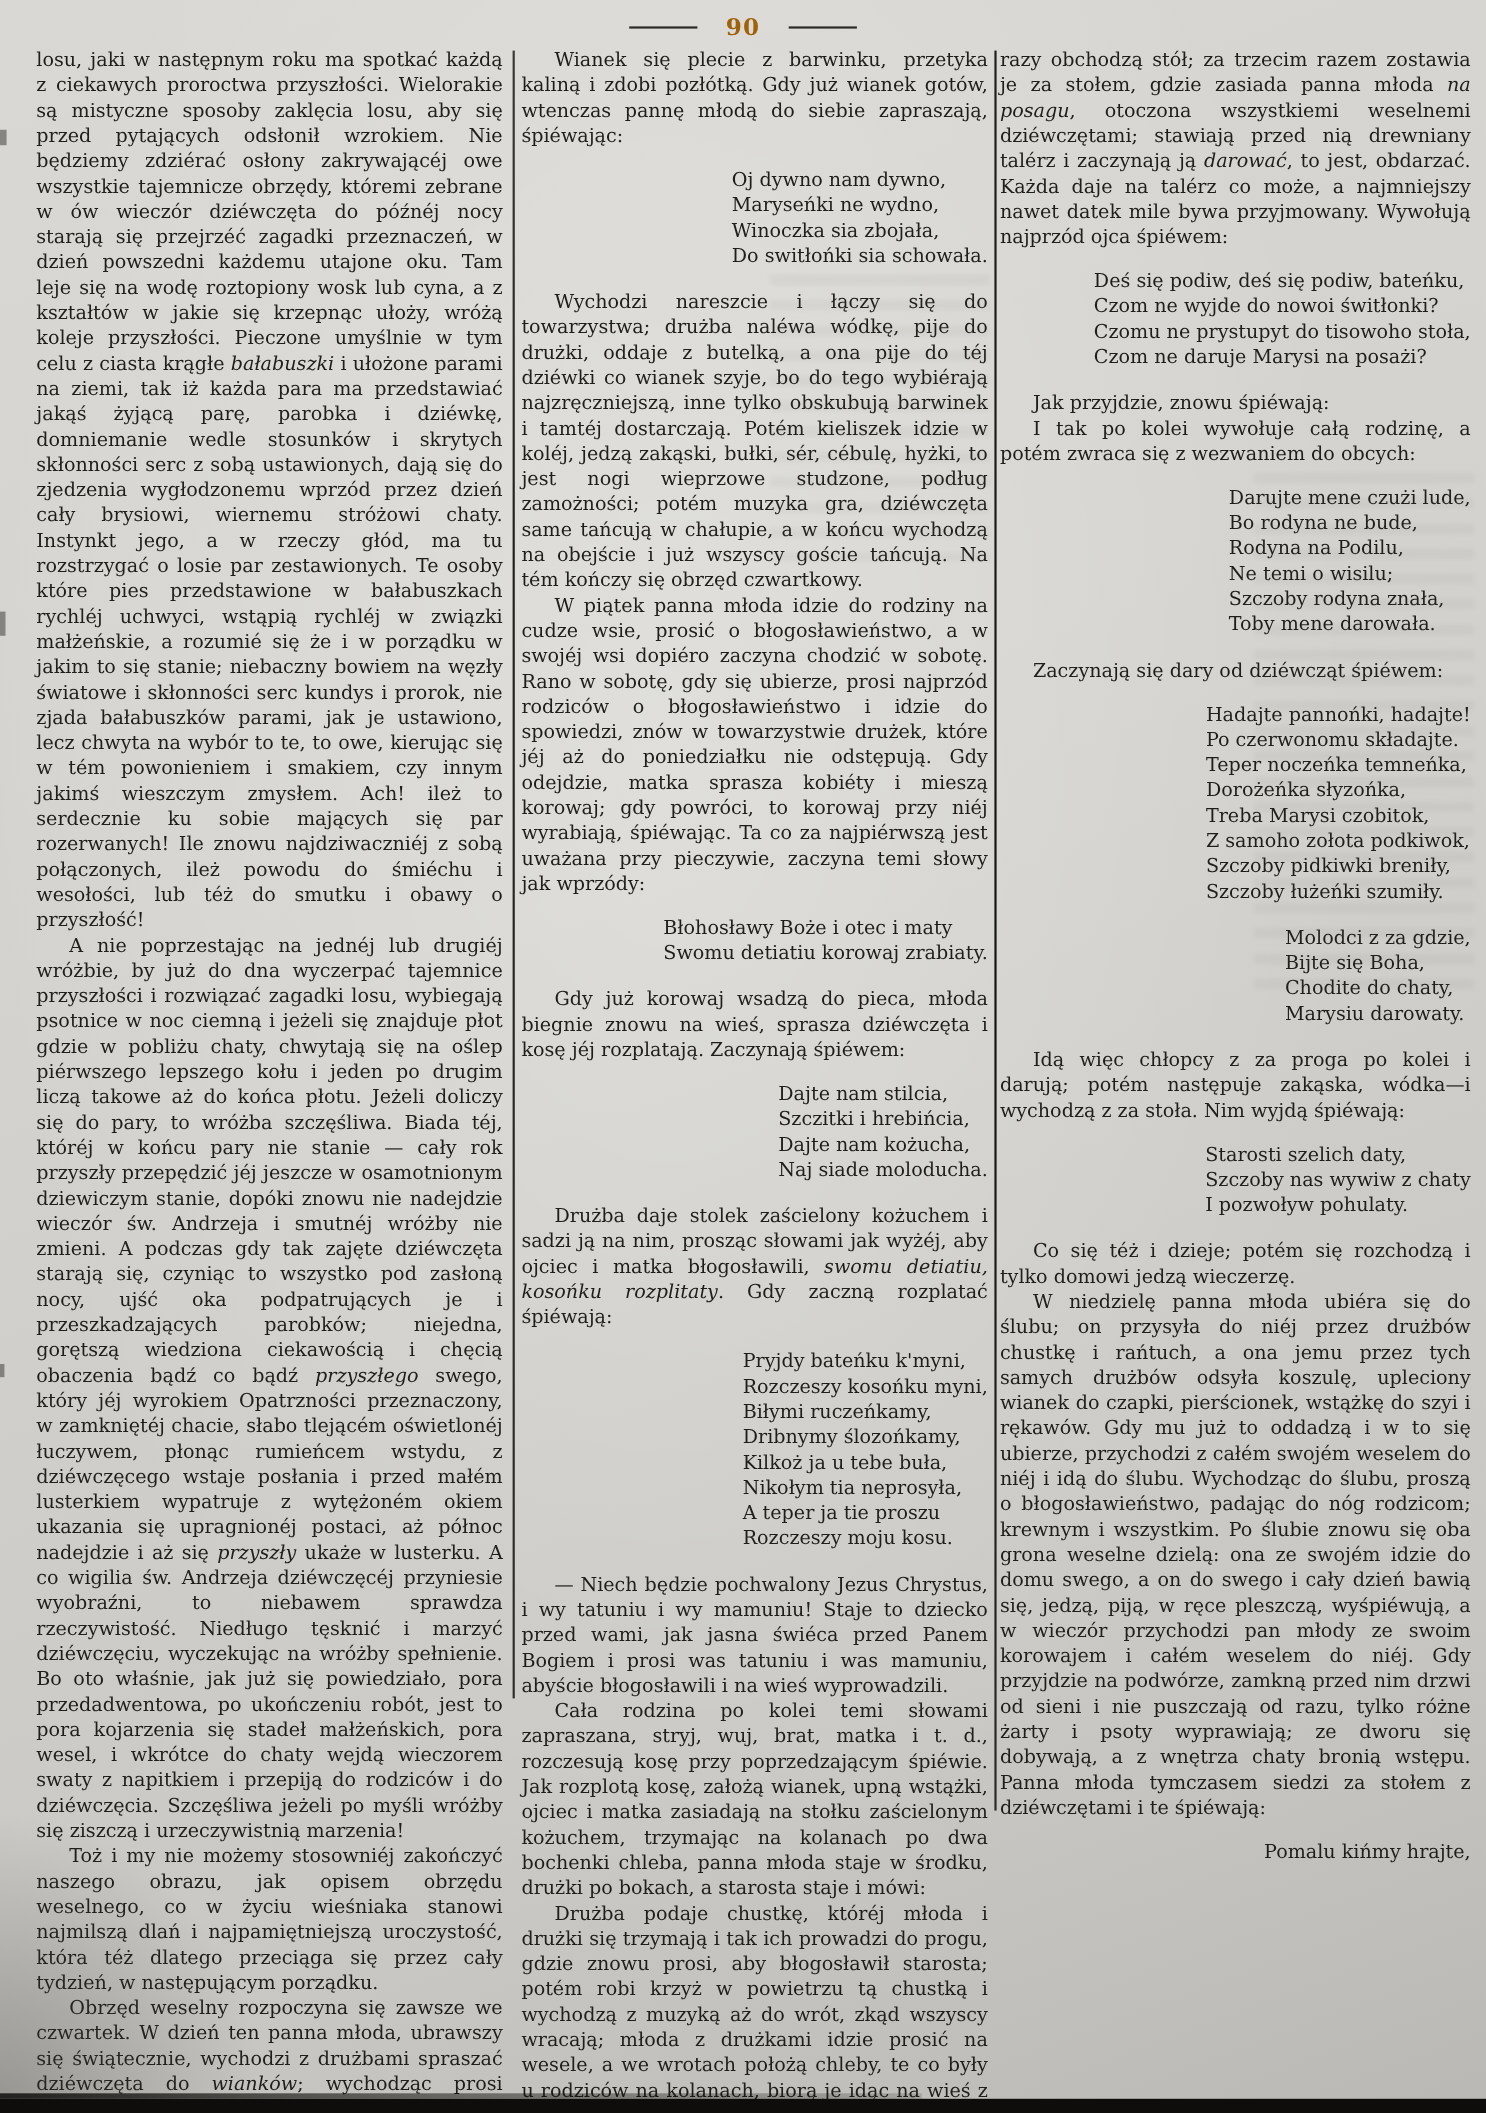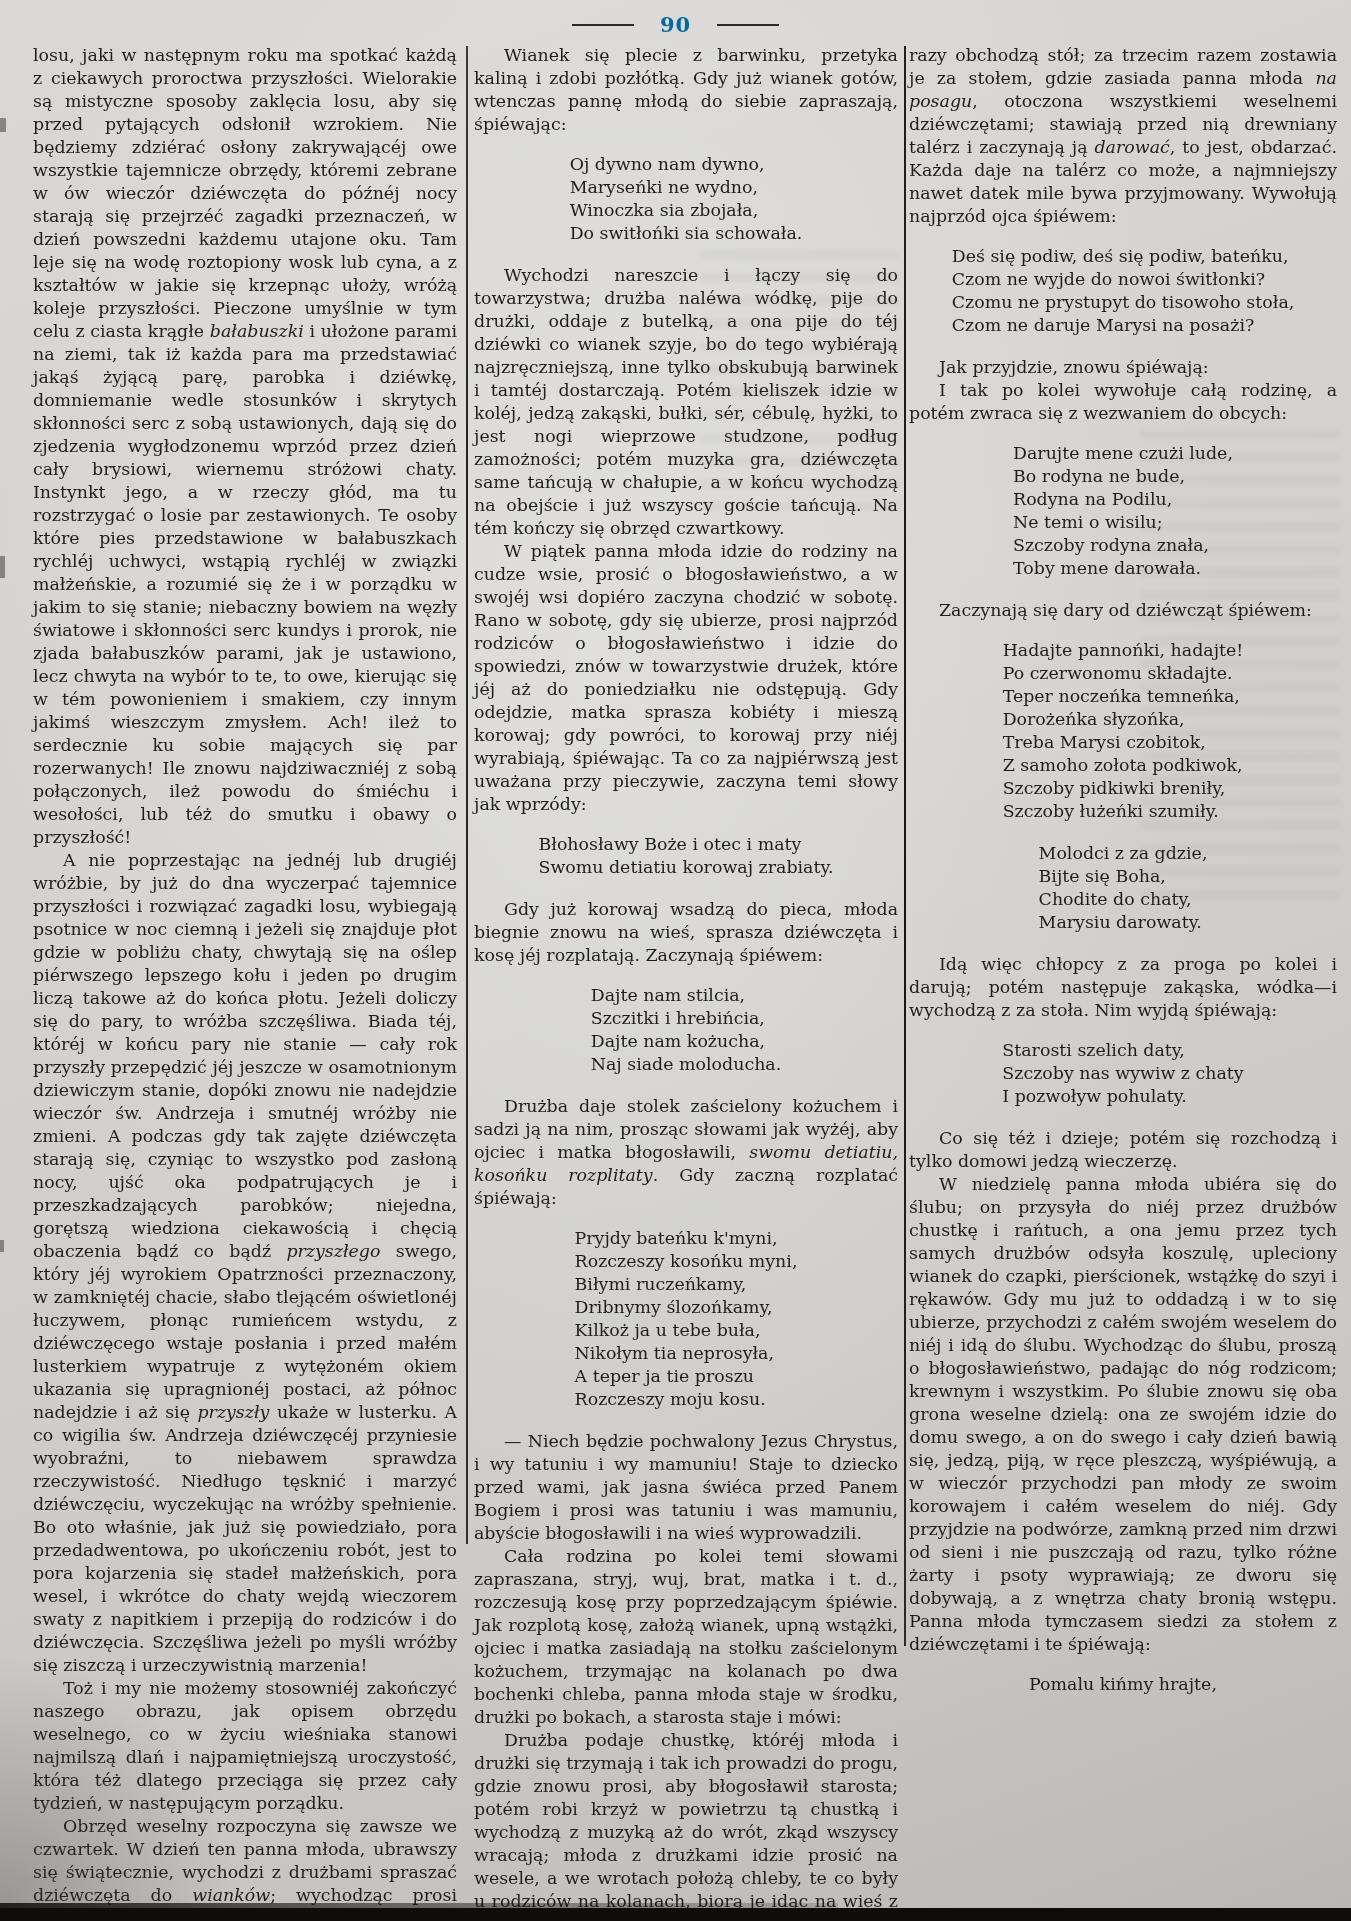--- a/index.html
+++ b/index.html
@@ -9,37 +9,37 @@
       radial-gradient(ellipse at 45% 35%, rgba(255,255,255,0.28), rgba(0,0,0,0) 60%),
       linear-gradient(160deg, #d9d8d4 0%, #d3d2ce 40%, #c9c8c4 78%, #b9b8b4 100%);
     font-family:"DejaVu Serif","Liberation Serif",serif;
     color:#201e1a;
   }
   .page-header{
     position:absolute;top:12px;left:0;width:100%;
     display:flex;align-items:center;justify-content:center;gap:26px;
   }
   .header-rule{width:62px;height:2px;background:#2b2a27;}
-  .page-number{font-size:21px;font-weight:bold;letter-spacing:1px;color:#0369a1;}
+  .page-number{font-size:21px;font-weight:bold;letter-spacing:1px;color:#a16207;}
   .text-columns{
     position:absolute;top:44px;left:33px;display:flex;align-items:flex-start;
   }
   .col{font-size:17.4px;line-height:23px;text-align:justify;}
   .col-1{width:424px;}
   .col-2{width:424px;}
   .col-3{width:428px;}
   .gutter{position:relative;align-self:stretch;}
   .gutter-1{width:17px;}
   .gutter-2{width:11px;}
   .col-rule{position:absolute;top:2px;left:50%;width:2.5px;background:#262522;}
   .col-rule.rule-1{height:1498px;background:linear-gradient(#3a3936 0%,#23221f 30%,#302f2c 100%);}
   .col-rule.rule-2{height:1600px;background:linear-gradient(#21201d 0%,#161511 55%,#2c2b28 100%);}
   .para{margin:0;}
   .para.indent{text-indent:30px;}
-  .verse{display:flex;justify-content:center;margin:17px 0 19px;}
+  .verse{display:flex;justify-content:flex-end;margin:17px 0 19px;}
   .verse-inner{text-align:left;}
   .verse-line{white-space:pre;}
   i{font-style:italic;}
   .bleed{
     position:absolute;pointer-events:none;opacity:0.55;filter:blur(2px);
     background:repeating-linear-gradient(180deg, rgba(90,88,82,0.10) 0px, rgba(90,88,82,0.10) 9px, rgba(0,0,0,0) 9px, rgba(0,0,0,0) 23px);
   }
   .bleed-1{left:1140px;top:430px;width:200px;height:480px;}
   .bleed-2{left:700px;top:250px;width:200px;height:260px;}
   .scan-edge-bottom{

